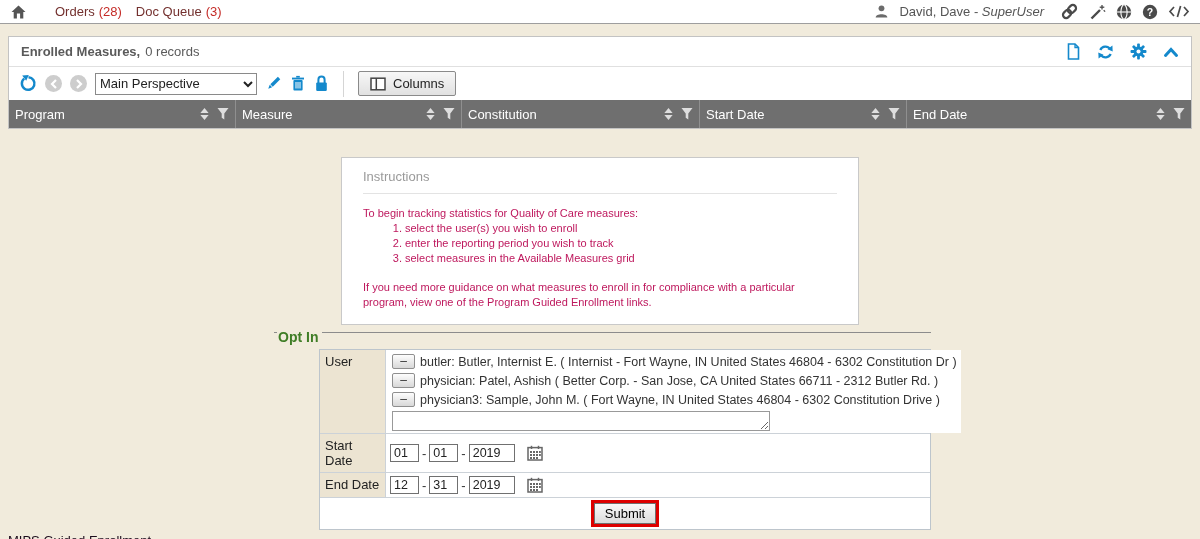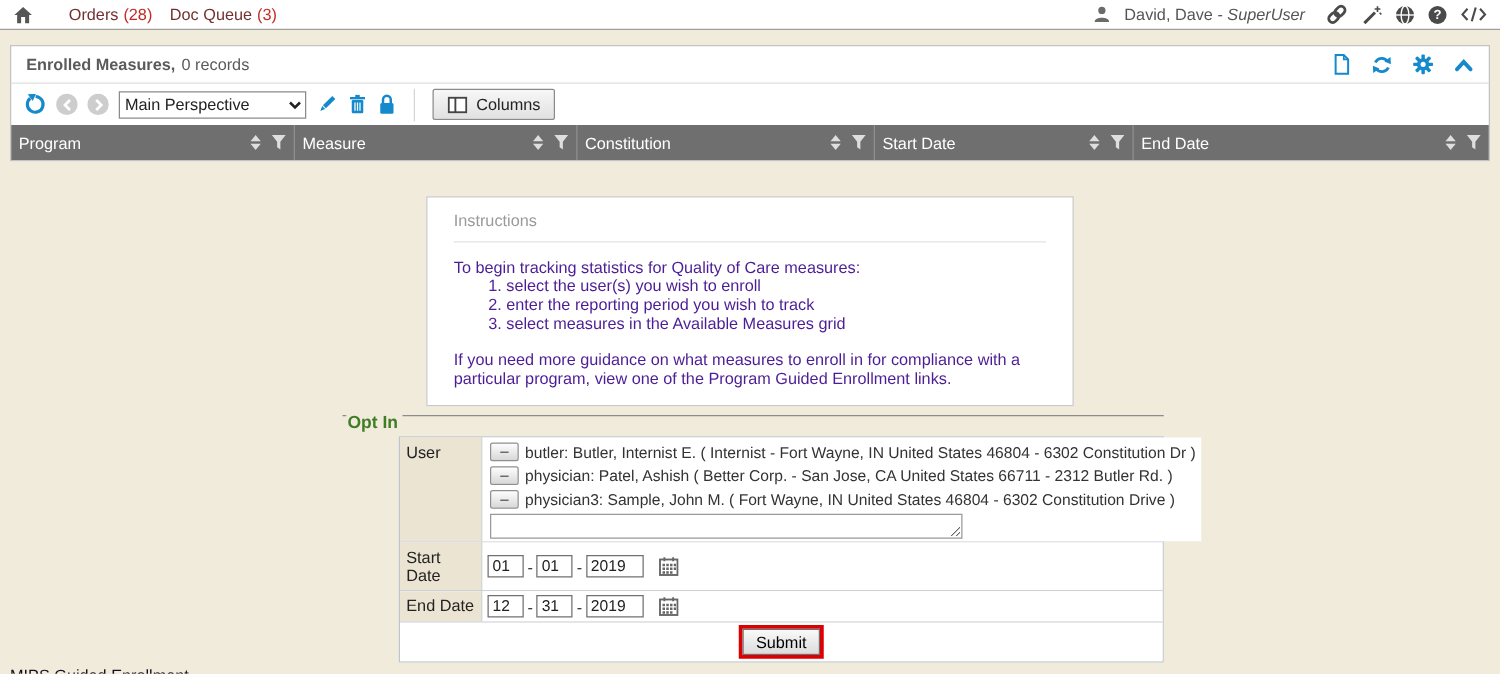--- a/index.html
+++ b/index.html
@@ -36,21 +36,21 @@
   .panel-records { color:#5a5a5a; margin-left:5px; }
   .panel-actions { margin-left:auto; display:flex; align-items:center; gap:16px; }
 
   .toolbar { height:33px; display:flex; align-items:center; padding:0 10px; gap:8px; }
   .icon-btn { display:flex; align-items:center; cursor:pointer; }
   .circle-btn {
     width:17px; height:17px; border-radius:50%; background:#cdcdcd;
     display:flex; align-items:center; justify-content:center;
   }
   .perspective-select {
-    height:22px; width:150px; font-size:13px; font-family:"Liberation Sans",sans-serif;
+    height:22px; width:162px; font-size:13px; font-family:"Liberation Sans",sans-serif;
     border:1px solid #8a8a8a; background:#fff; color:#222;
   }
   .tdivider { width:1px; height:26px; background:#d5d5d5; margin:0 6px; }
   .columns-btn {
     display:flex; align-items:center; gap:7px; height:25px; padding:0 11px;
     border:1px solid #8a8a8a; border-radius:2px; cursor:pointer;
     background:linear-gradient(#f7f7f7,#e1e1e1); font-size:13px; color:#222;
   }
 
   
@@ -64,21 +64,21 @@
 
   
   .content { position:relative; height:409px; }
 
   .instructions {
     position:absolute; left:341px; top:28px; width:518px;
     background:#fff; border:1px solid #c9c9c9; padding:11px 21px 14px;
   }
   .instructions-title { color:#9a9a9a; font-size:13px; }
   .instructions hr { border:none; border-top:1px solid #e3e3e3; margin:9px 0 12px; }
-  .instructions-body { color:#4c1d95; font-size:13px; line-height:15px; }
+  .instructions-body { color:#be185d; font-size:11px; line-height:15px; }
   .instructions-steps { margin:0 0 14px 42px; }
   .instructions-steps li { margin:0; }
 
   
   .optin { position:absolute; left:274px; top:200px; width:657px; }
   .optin-legend-row { display:flex; align-items:flex-start; }
   .optin-legend-row::before { content:""; width:3px; border-top:1px solid #8c8c8c; margin-top:3px; }
   .optin-legend { color:#3f7d26; font-weight:bold; font-size:14px; padding:0 4px 0 1px; }
   .optin-legend-line { flex:1; border-top:1px solid #8c8c8c; margin-top:3px; }
 

